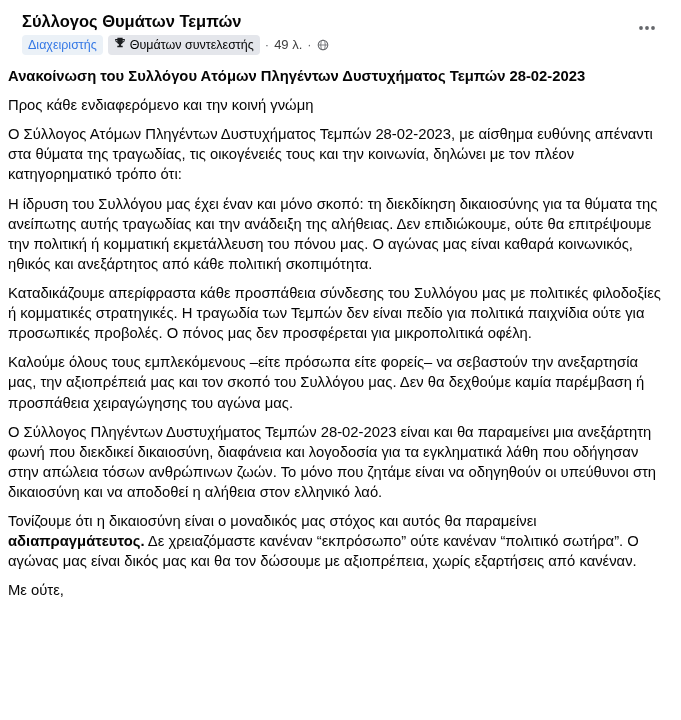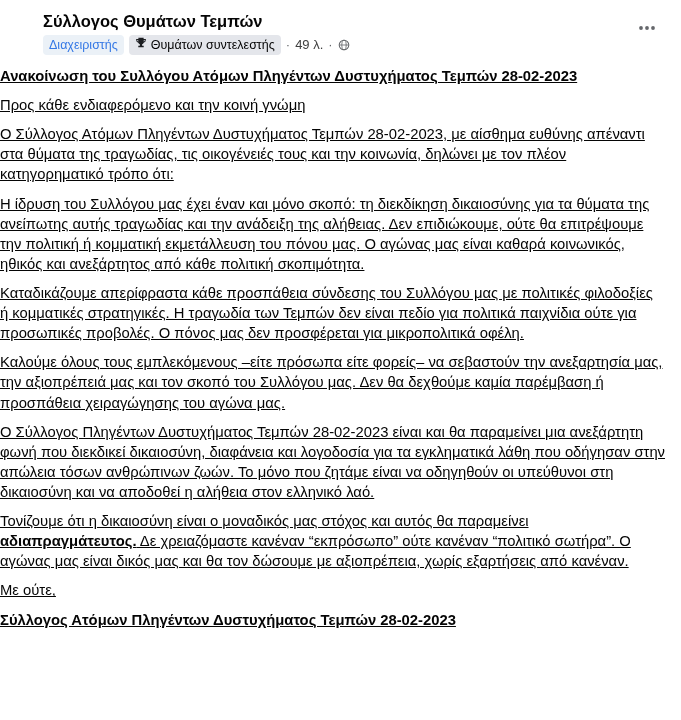--- a/index.html
+++ b/index.html
@@ -24,21 +24,21 @@
     padding: 10px 16px 0 18px;
   }
   .avatar {
     width: 48px;
     height: 48px;
     flex: 0 0 48px;
     border-radius: 50%;
     cursor: pointer;
   }
   .header-text {
-    margin-left: 25px;
+    margin-left: 4px;
     flex: 1 1 auto;
     min-width: 0;
   }
   .page-name {
     font-size: 16.5px;
     font-weight: 700;
     line-height: 21px;
     padding-top: 1px;
     color: #050505;
     cursor: pointer;
@@ -77,25 +77,24 @@
     width: 36px;
     height: 36px;
     border-radius: 50%;
     display: flex;
     align-items: center;
     justify-content: center;
     cursor: pointer;
     margin-top: 0;
   }
   .post-text {
-    padding: 11px 16px 0 0;
+    padding: 11px 16px 0 8px;
     font-size: 14.8px;
     line-height: 1.36;
     color: #050505;
-    text-decoration: underline;
   }
   .para { margin: 0 0 9px 0; }
   .para:last-child { margin-bottom: 0; }
   .bold { font-weight: 700; }
 </style>
 </head>
 <body>
 
 <div class="post-card">
 
@@ -140,16 +139,15 @@
   <div class="post-text">
       <div class="para"><span class="bold">Ανακοίνωση του Συλλόγου Ατόμων Πληγέντων Δυστυχήματος Τεμπών 28-02-2023</span></div>
       <div class="para"><span>Προς κάθε ενδιαφερόμενο και την κοινή γνώμη</span></div>
       <div class="para"><span>Ο Σύλλογος Ατόμων Πληγέντων Δυστυχήματος Τεμπών 28-02-2023, με αίσθημα ευθύνης απέναντι στα θύματα της τραγωδίας, τις οικογένειές τους και την κοινωνία, δηλώνει με τον πλέον κατηγορηματικό τρόπο ότι:</span></div>
       <div class="para"><span>Η ίδρυση του Συλλόγου μας έχει έναν και μόνο σκοπό: τη διεκδίκηση δικαιοσύνης για τα θύματα της ανείπωτης αυτής τραγωδίας και την ανάδειξη της αλήθειας. Δεν επιδιώκουμε, ούτε θα επιτρέψουμε την πολιτική ή κομματική εκμετάλλευση του πόνου μας. Ο αγώνας μας είναι καθαρά κοινωνικός, ηθικός και ανεξάρτητος από κάθε πολιτική σκοπιμότητα.</span></div>
       <div class="para"><span>Καταδικάζουμε απερίφραστα κάθε προσπάθεια σύνδεσης του Συλλόγου μας με πολιτικές φιλοδοξίες ή κομματικές στρατηγικές. Η τραγωδία των Τεμπών δεν είναι πεδίο για πολιτικά παιχνίδια ούτε για προσωπικές προβολές. Ο πόνος μας δεν προσφέρεται για μικροπολιτικά οφέλη.</span></div>
       <div class="para"><span>Καλούμε όλους τους εμπλεκόμενους –είτε πρόσωπα είτε φορείς– να σεβαστούν την ανεξαρτησία μας, την αξιοπρέπειά μας και τον σκοπό του Συλλόγου μας. Δεν θα δεχθούμε καμία παρέμβαση ή προσπάθεια χειραγώγησης του αγώνα μας.</span></div>
       <div class="para"><span>Ο Σύλλογος Πληγέντων Δυστυχήματος Τεμπών 28-02-2023 είναι και θα παραμείνει μια ανεξάρτητη φωνή που διεκδικεί δικαιοσύνη, διαφάνεια και λογοδοσία για τα εγκληματικά λάθη που οδήγησαν στην απώλεια τόσων ανθρώπινων ζωών. Το μόνο που ζητάμε είναι να οδηγηθούν οι υπεύθυνοι στη δικαιοσύνη και να αποδοθεί η αλήθεια στον ελληνικό λαό.</span></div>
       <div class="para"><span>Τονίζουμε ότι η δικαιοσύνη είναι ο μοναδικός μας στόχος και αυτός θα παραμείνει </span><span class="bold">αδιαπραγμάτευτος.</span><span> Δε χρειαζόμαστε κανέναν “εκπρόσωπο” ούτε κανέναν “πολιτικό σωτήρα”. Ο αγώνας μας είναι δικός μας και θα τον δώσουμε με αξιοπρέπεια, χωρίς εξαρτήσεις από κανέναν.</span></div>
       <div class="para"><span>Με ούτε,</span></div>
-      <div class="para"><span class="bold">Σύλλογος Ατόμων Πληγέντων Δυστυχήματος Τεμπών 28-02-2023</span></div>
     </div>
 
 </div>
 
 </body></html>

